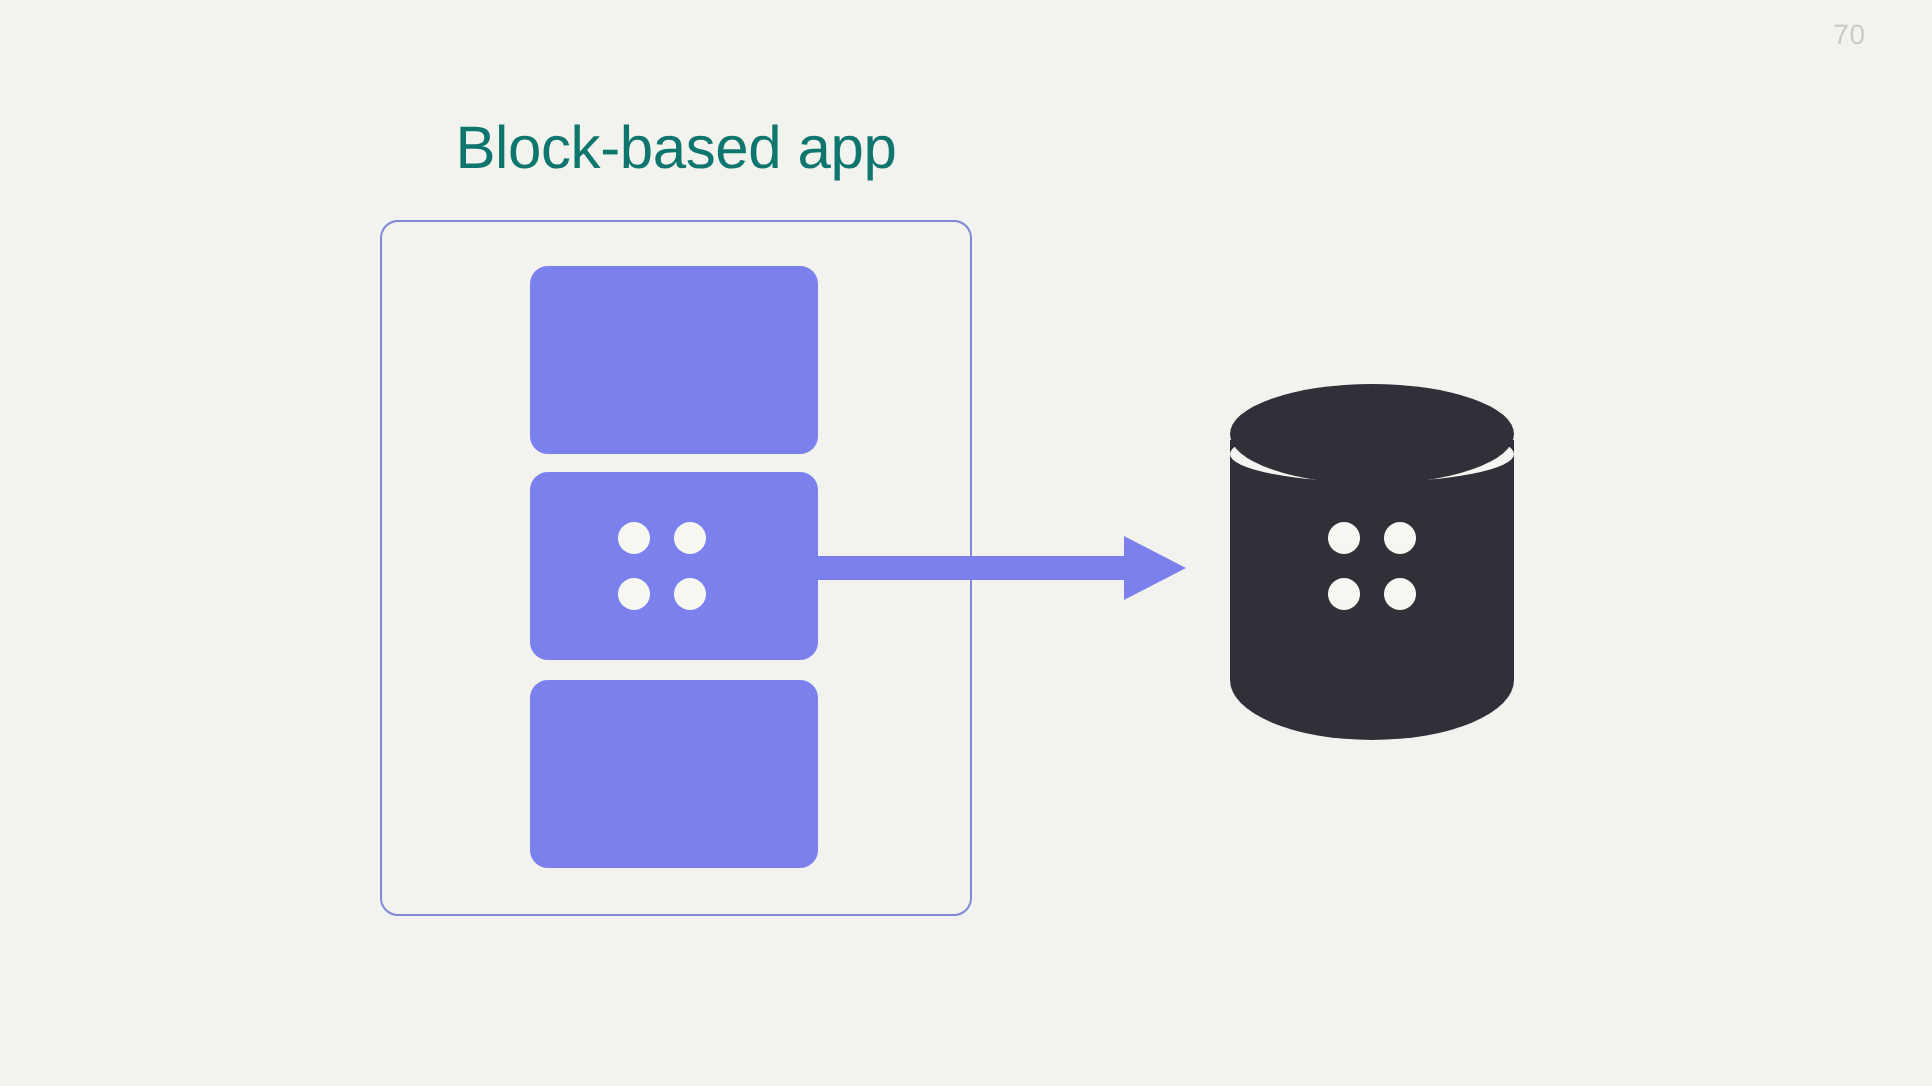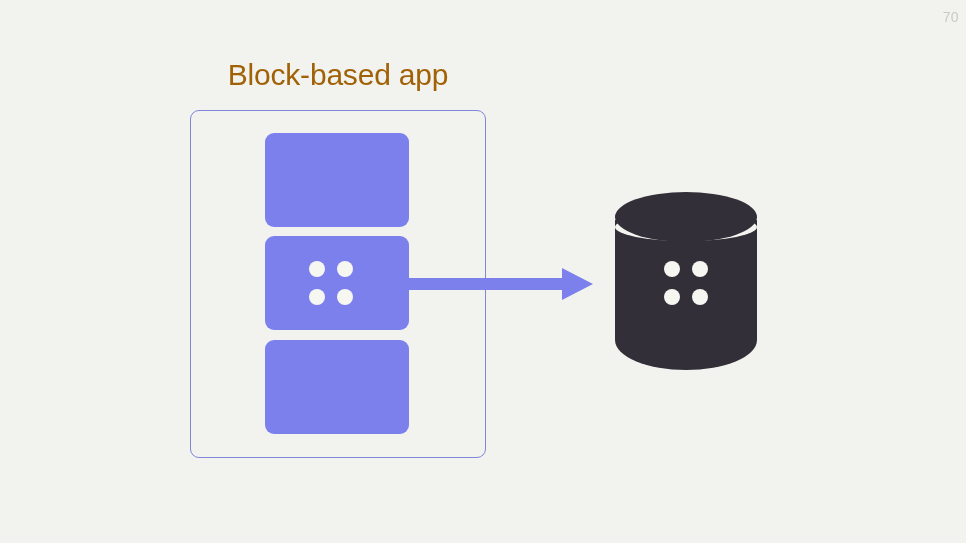--- a/index.html
+++ b/index.html
@@ -18,36 +18,36 @@
     position: relative;
     width: 966px;
     height: 543px;
     background: #f2f3ef;
   }
 
   
   .page-number {
     position: absolute;
     top: 9px;
-    right: 7px;
+    right: 33px;
     font-size: 14px;
     letter-spacing: 0.4px;
     color: #c9cac4;
     font-family: "Liberation Sans", sans-serif;
     user-select: none;
   }
 
   
   .heading {
     position: absolute;
     font-family: "Liberation Sans", sans-serif;
     font-size: 30px;
     font-weight: 400;
     letter-spacing: -0.2px;
-    color: #a16207;
+    color: #0f766e;
     white-space: nowrap;
   }
   .heading-app {
     left: 190px;
     top: 58px;
     width: 296px;
     text-align: center;
   }
   .heading-store {
     left: 536px;

